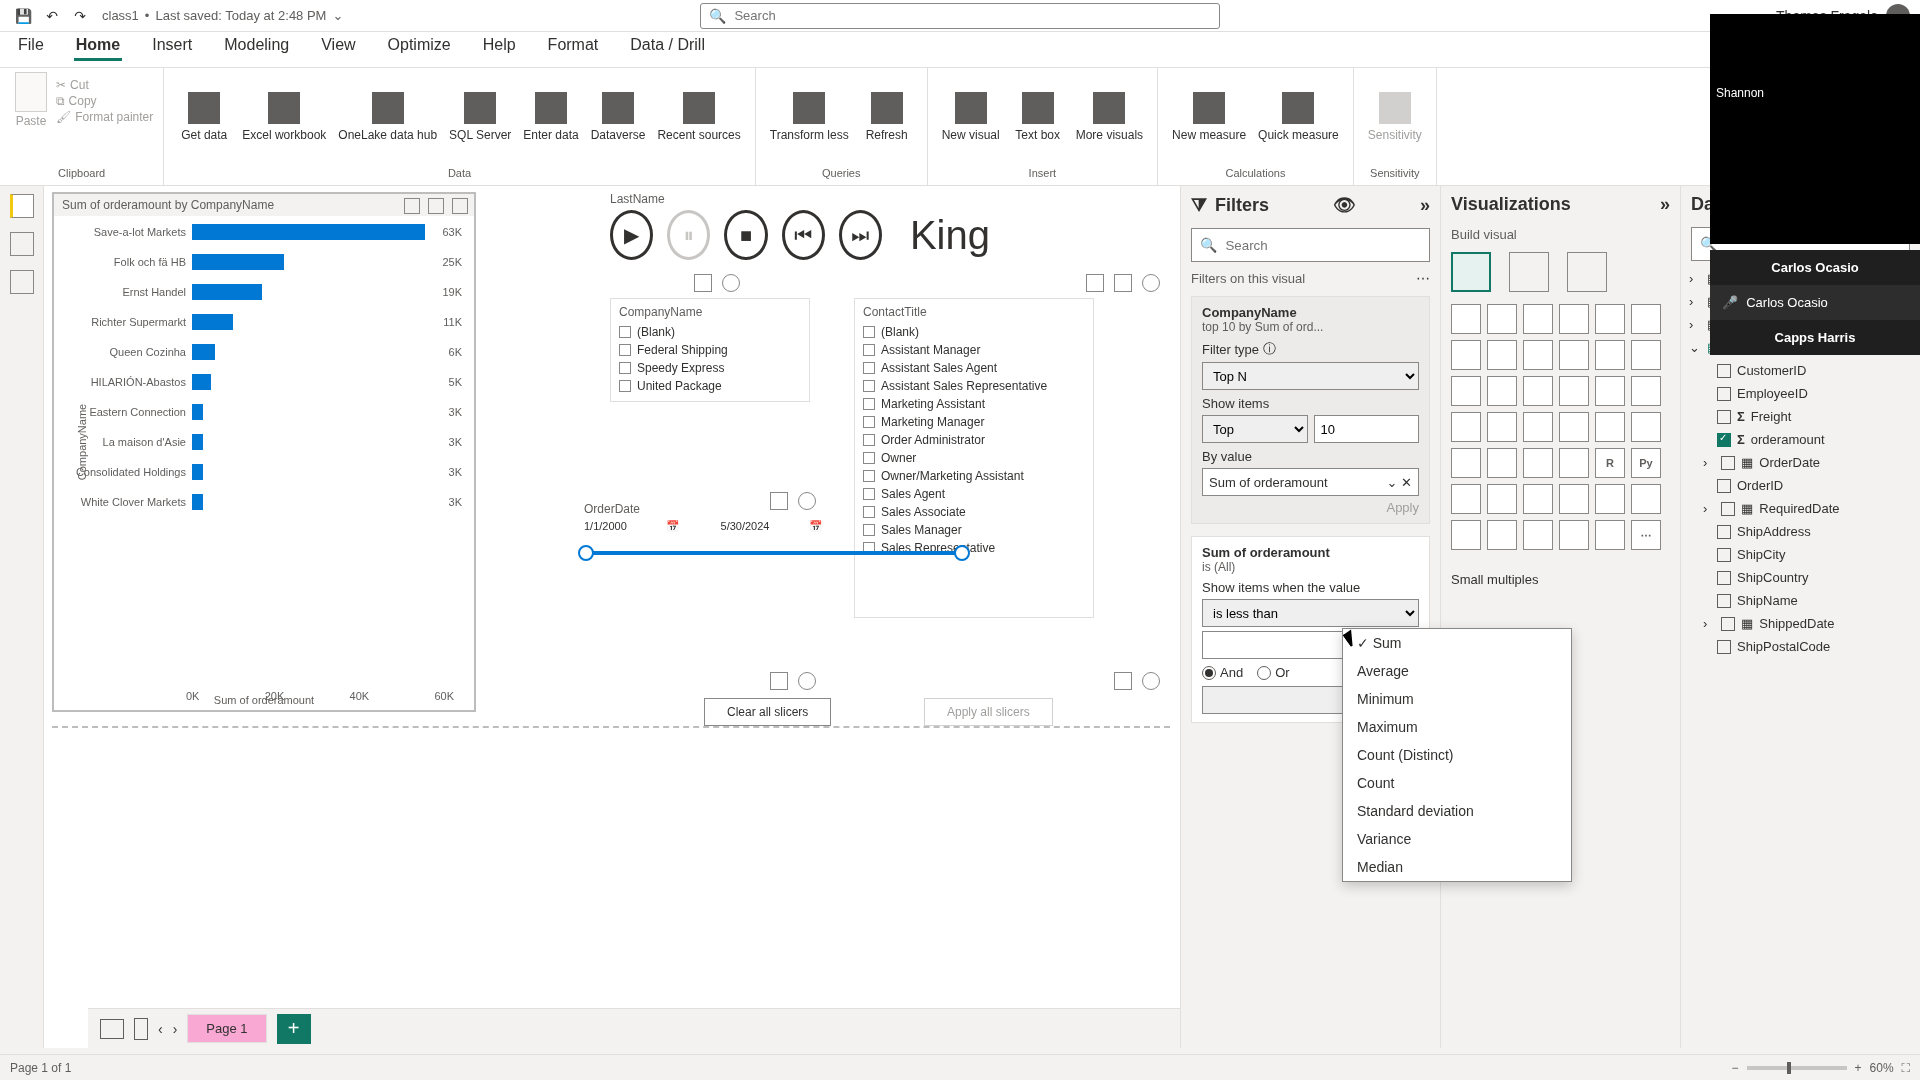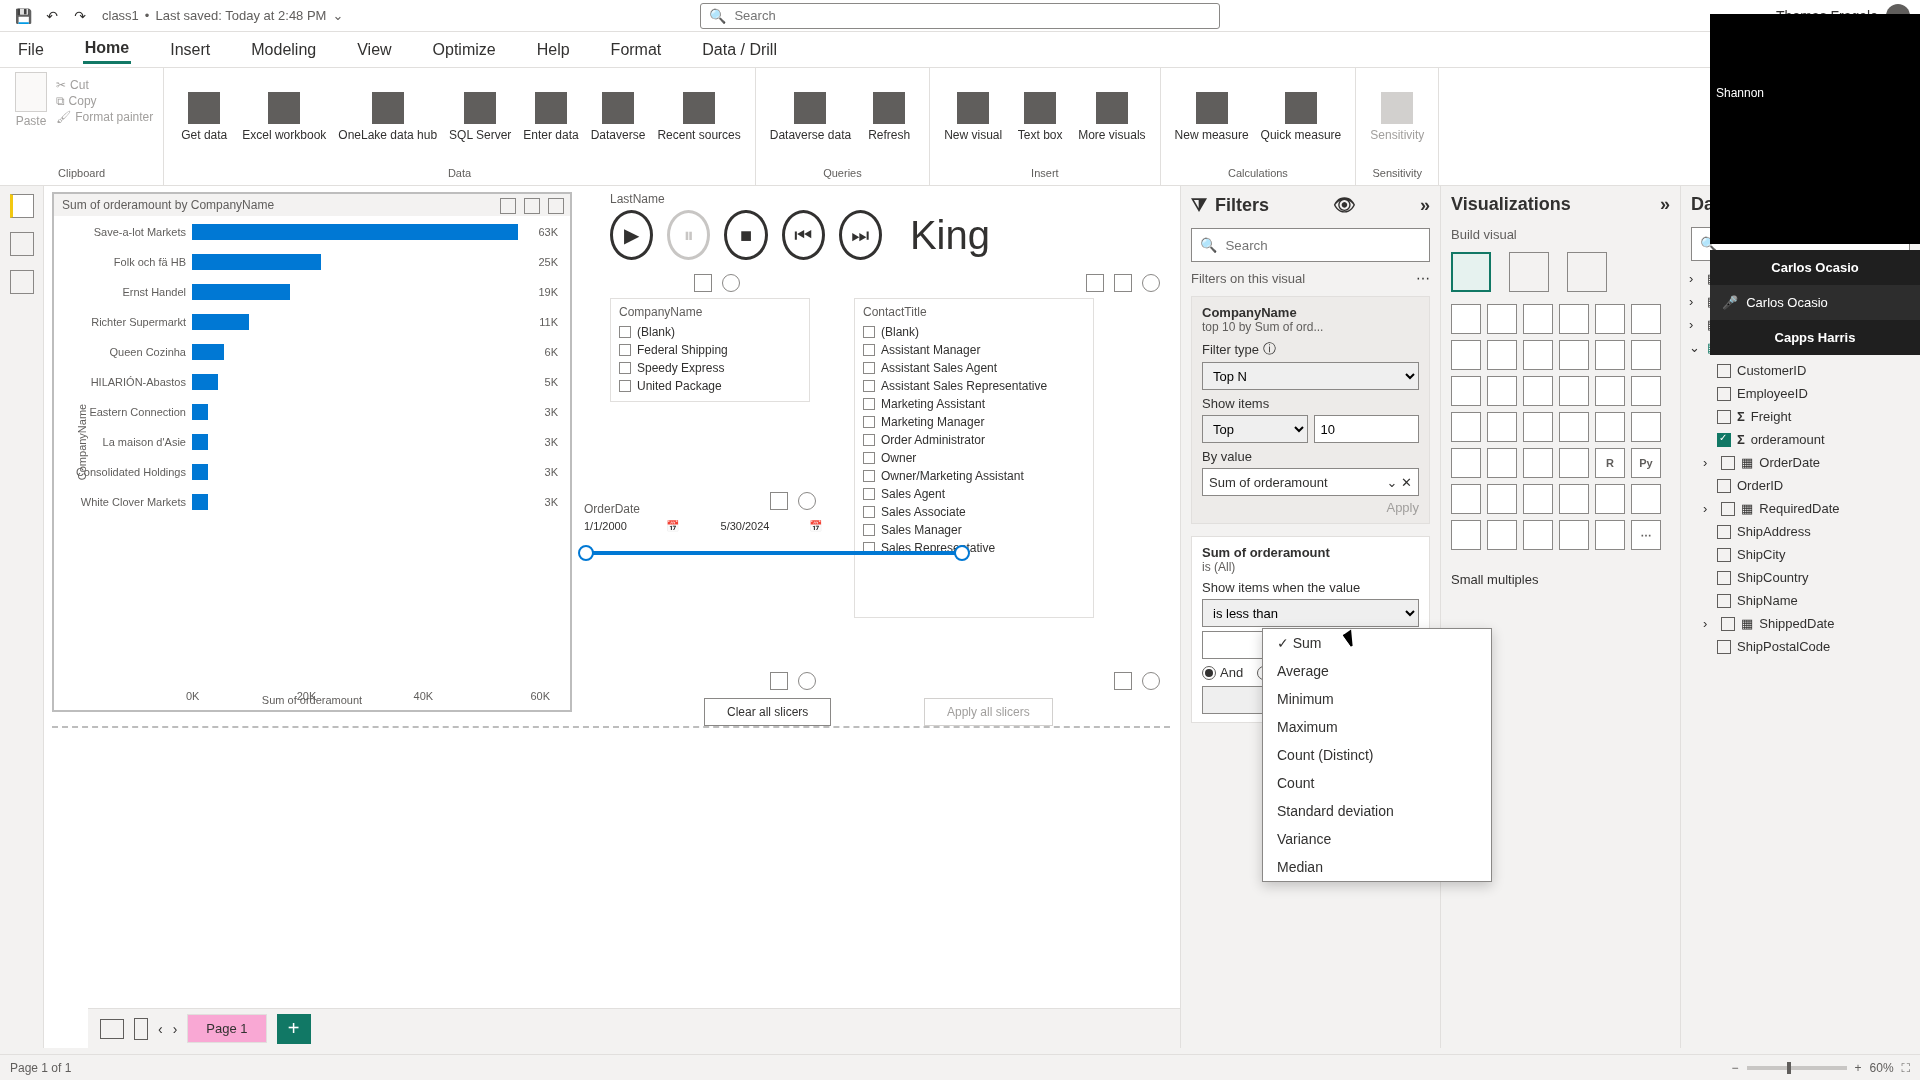--- a/index.html
+++ b/index.html
@@ -3,38 +3,38 @@
 <meta charset="utf-8">
 <style>
 * { margin:0; padding:0; box-sizing:border-box; font-family:'Segoe UI',sans-serif; }
 body { width:1920px; height:1080px; background:#f3f2f1; overflow:hidden; position:relative; font-size:14px; color:#323130; }
 .titlebar { height:32px; background:#fff; display:flex; align-items:center; padding:0 10px; border-bottom:1px solid #e1dfdd; }
 .titlebar .icon-btn { width:28px; height:28px; display:flex; align-items:center; justify-content:center; cursor:pointer; }
 .title-text { font-size:13px; color:#605e5c; margin-left:8px; display:flex; align-items:center; gap:6px;}
 .searchbar { margin-left:auto; margin-right:auto; position:absolute; left:50%; transform:translateX(-50%); width:520px; height:26px; background:#fff; border:1px solid #8a8886; border-radius:3px; display:flex; align-items:center; padding:0 8px; gap:8px;}
 .searchbar input { border:none; outline:none; flex:1; font-size:13px; }
 .user-area { position:absolute; right:10px; top:4px; display:flex; align-items:center; gap:8px; font-size:14px;}
-.menubar { height:36px; background:#fff; display:flex; align-items:center; padding:0 16px; gap:37px; border-bottom:1px solid #e1dfdd;}
+.menubar { height:36px; background:#fff; display:flex; align-items:flex-start; padding:0 16px; gap:28px; border-bottom:1px solid #e1dfdd;}
 .menubar .tab { font-size:16px; color:#323130; cursor:pointer; padding:4px 2px; }
 .menubar .tab.active { border-bottom:3px solid #117865; font-weight:600;}
 .ribbon { height:118px; background:#fff; display:flex; border-bottom:1px solid #e1dfdd; }
 .ribbon-group { display:flex; flex-direction:column; align-items:center; padding:4px 10px; border-right:1px solid #e1dfdd; }
 .ribbon-items { display:flex; gap:4px; flex:1; align-items:flex-start;}
 .ribbon-btn { display:flex; flex-direction:column; align-items:center; justify-content:center; min-width:60px; height:90px; font-size:12px; text-align:center; cursor:pointer; padding:2px 4px;}
 .ribbon-btn .ic { width:32px; height:32px; background:#605e5c; margin-bottom:4px; display:flex; align-items:center; justify-content:center; color:#fff; font-size:18px;}
 .ribbon-group-label { font-size:11px; color:#605e5c; padding:2px 0;}
 .clipboard-small { display:flex; flex-direction:column; gap:2px; font-size:12px; color:#a19f9d; padding-top:6px;}
 .clipboard-small div { display:flex; align-items:center; gap:4px;}
 .paste-btn { display:flex; flex-direction:column; align-items:center; color:#a19f9d; font-size:12px; width:42px;}
 .paste-btn .ic { width:32px; height:40px; border:1px solid #d2d0ce; background:#faf9f8; margin-bottom:2px;}
 .main { position:absolute; top:186px; left:0; right:0; bottom:32px; display:flex;}
 .leftrail { width:44px; background:#f3f2f1; border-right:1px solid #e1dfdd; display:flex; flex-direction:column; align-items:center; padding-top:8px; gap:14px;}
 .leftrail .rail-ic { width:24px; height:24px; border:1px solid #8a8886; cursor:pointer;}
 .canvas { flex:1; position:relative; background:#fff; overflow:hidden;}
-.chart-visual { position:absolute; left:8px; top:6px; width:520px; height:520px; border:2px solid #bdbdbd; background:#fff;}
+.chart-visual { position:absolute; left:8px; top:6px; width:424px; height:520px; border:2px solid #bdbdbd; background:#fff;}
 .chart-title { font-size:12px; color:#605e5c; padding:4px 8px; background:#f3f2f1;}
 .chart-body { padding:8px 12px; display:flex; flex-direction:column; gap:14px; position:relative; height:440px;}
 .bar-row { display:flex; align-items:center; gap:6px;}
 .bar-label { width:120px; text-align:right; font-size:11px; color:#605e5c;}
 .bar-track { flex:1; height:16px; position:relative;}
 .bar-fill { height:100%; background:#0078d4;}
 .bar-val { font-size:11px; color:#605e5c; margin-left:4px;}
 .axis-label { position:absolute; left:-10px; top:50%; transform:rotate(-90deg); font-size:11px; color:#605e5c;}
 .x-axis { position:absolute; bottom:8px; left:132px; right:20px; display:flex; justify-content:space-between; font-size:11px; color:#605e5c;}
 .x-axis-label { position:absolute; bottom:-8px; left:50%; transform:translateX(-50%); font-size:11px; color:#605e5c;}
@@ -195,21 +195,21 @@
           <div class="ic"></div>
           <span>Recent sources</span>
         </div>
       </div>
       <div class="ribbon-group-label">Data</div>
     </div>
   <div class="ribbon-group" id="rg-queries">
       <div class="ribbon-items">
         <div class="ribbon-btn">
           <div class="ic"></div>
-          <span>Dataverse data</span>
+          <span>Transform less</span>
         </div>
         <div class="ribbon-btn">
           <div class="ic"></div>
           <span>Refresh</span>
         </div>
       </div>
       <div class="ribbon-group-label">Queries</div>
     </div>
   <div class="ribbon-group" id="rg-insert">
       <div class="ribbon-items">
@@ -694,21 +694,21 @@
           <span>ShippedDate</span>
         </div>
         <div class="tree-row field">
           <span class="cb"></span>
           <span>ShipPostalCode</span>
         </div>
       </div>
   </div>
 </div>
 
-<div class="agg-menu" id="agg-menu" style="top:628px; left:1262px;">
+<div class="agg-menu" id="agg-menu" style="top:628px; left:1342px;">
     <div class="sel">Sum</div>
     <div>Average</div>
     <div>Minimum</div>
     <div>Maximum</div>
     <div>Count (Distinct)</div>
     <div>Count</div>
     <div>Standard deviation</div>
     <div>Variance</div>
     <div>Median</div>
   </div>

